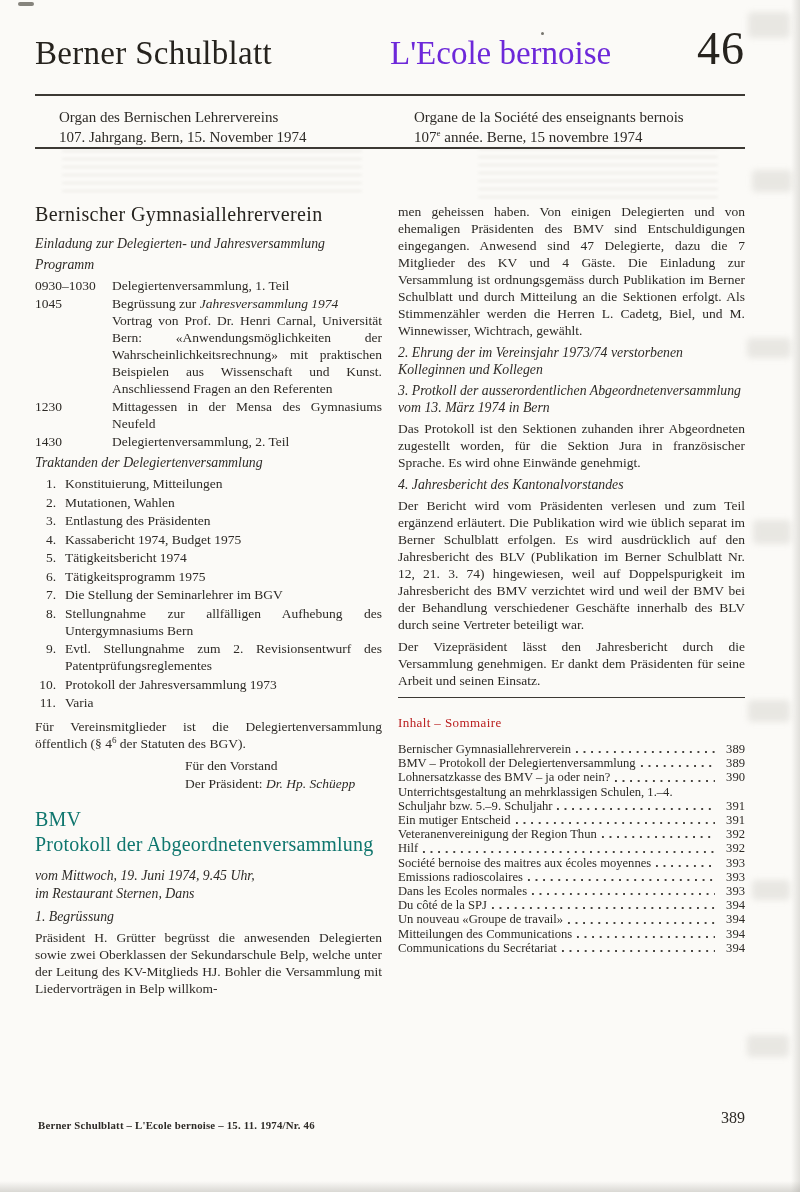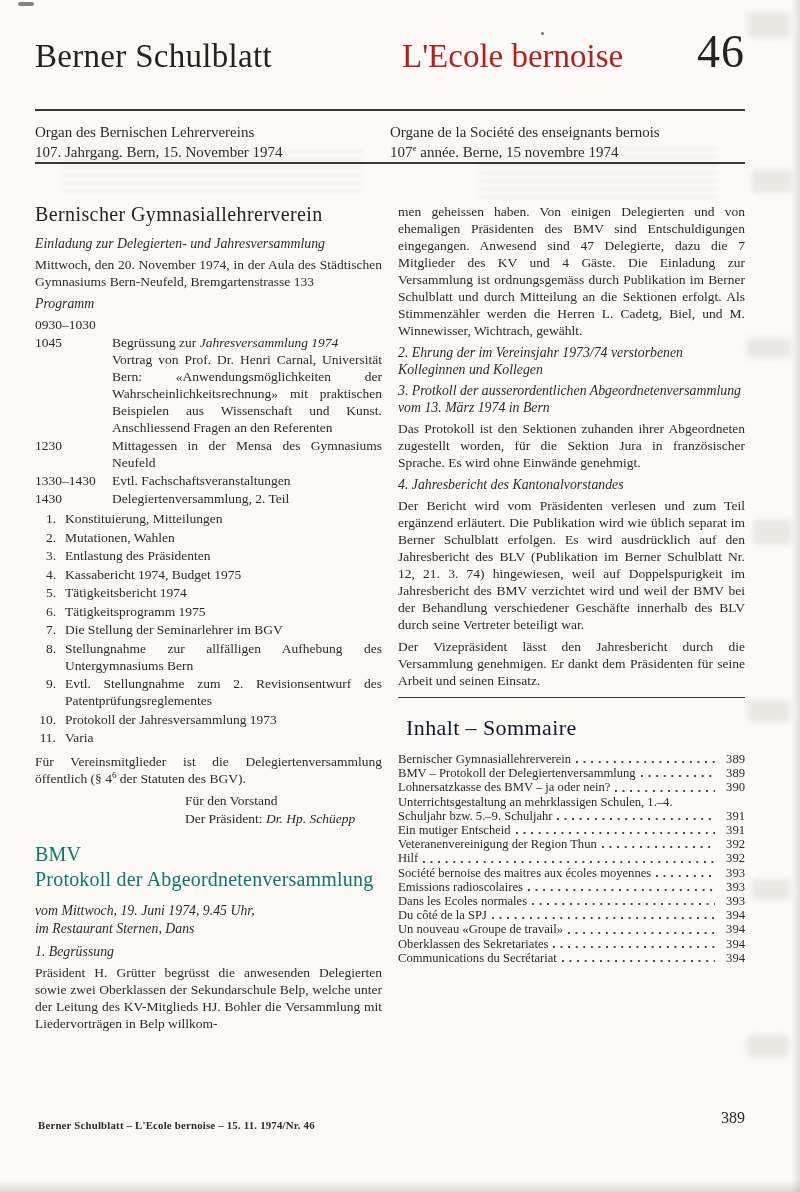--- a/index.html
+++ b/index.html
@@ -5,25 +5,25 @@
   html,body{margin:0;padding:0;background:#e9e8e4;}
   .page{
     position:relative;width:800px;height:1192px;margin:0 auto;
     background:#fbfaf7;color:#2d2a26;overflow:hidden;
     font-family:"Liberation Serif","DejaVu Serif",serif;
   }
   
   .masthead{position:absolute;left:35px;top:26px;width:710px;}
   .mast-titles{display:flex;align-items:baseline;}
   .title-de{width:355px;font-size:33px;font-weight:normal;margin:0;letter-spacing:.3px;color:#26231e;}
-  .title-fr{flex:1;font-size:33px;font-weight:normal;margin:12px;color:#b91c1c;}
+  .title-fr{flex:1;font-size:33px;font-weight:normal;margin:0;color:#6d28d9;}
   .issue{font-size:46px;line-height:1;letter-spacing:1px;color:#26231e;}
   .rule{border:0;border-top:2px solid #3c3934;height:0;}
   .rule-top{margin-top:22px;}
-  .mast-sub{display:flex;margin-top:11px;font-size:15px;line-height:20px;}
+  .mast-sub{display:flex;margin-top:11px;font-size:15px;line-height:20px;margin-left:24px;}
   .sub-de{width:355px;}
   .sub-fr{flex:1;}
   sup{font-size:9px;line-height:0;vertical-align:super;}
   
   .columns{position:absolute;left:35px;top:203px;width:710px;display:flex;gap:16px;}
   .col{width:347px;}
   .sec{font-size:20px;font-weight:normal;margin:0 0 9px;letter-spacing:.4px;color:#26231e;}
   .body{font-size:13.5px;line-height:17px;text-align:justify;margin:0 0 5px;}
   .lab{font-style:italic;font-size:13.8px;line-height:17px;margin:4px 0 4px;}
   .it{font-style:italic;}
@@ -37,21 +37,21 @@
   .trakt{margin:2px 0 4px;}
   .trakt-row{display:flex;margin-bottom:1.5px;}
   .trakt-num{width:21px;flex:none;text-align:right;margin-right:9px;font-size:13.5px;line-height:17px;}
   .trakt-text{flex:1;font-size:13.5px;line-height:17px;text-align:justify;}
   .note{margin-top:7px;}
   .signoff{margin:5px 0 0 150px;font-size:13.5px;line-height:17.5px;}
   .bmv{font-size:20px;font-weight:normal;line-height:25px;margin:15px 0 10px;letter-spacing:.2px;color:#0f766e;}
   .meeting{font-style:italic;font-size:13.8px;line-height:17.5px;margin:0 0 6px;}
   
   .toc-rule{border-top:1.5px solid #3c3934;margin:8px 0 0;}
-  .toc-h{font-size:22px;font-weight:normal;margin:17px 8px 11px;letter-spacing:.4px;color:#0f172a;}
+  .toc-h{font-size:13px;font-weight:normal;margin:17px 0 11px;letter-spacing:.4px;color:#b91c1c;}
   .toc-row{display:flex;font-size:12.6px;line-height:14.2px;}
   .toc-title{white-space:nowrap;}
   .toc-leader{
     flex:1;margin:0 4px;
     background-image:radial-gradient(circle at 2px 50%, #47443f 1px, rgba(0,0,0,0) 1.3px);
     background-size:7.6px 4px;background-repeat:repeat-x;background-position:left bottom 2px;
   }
   .toc-page{width:26px;flex:none;text-align:right;}
   
   .footer-imprint{position:absolute;left:38px;top:1119px;font-size:10.8px;font-weight:bold;letter-spacing:.2px;}
@@ -97,48 +97,45 @@
       </div>
     </div>
     <div class="rule rule-bottom"></div>
   </header>
 
   <main class="columns">
 
     <section class="col">
       <h2 class="sec">Bernischer Gymnasiallehrerverein</h2>
       <div class="lab">Einladung zur Delegierten- und Jahresversammlung</div>
-      <div class="body">Mittwoch, den 20. November 1974, in der Aula des Städtischen Gymnasiums Bern-Neufeld, Bremgartenstrasse 133</div>
       <div class="lab">Programm</div>
 
       <div class="program">
         <div class="prog-row">
           <span class="prog-time">0930–1030</span>
+          <div class="prog-desc">Delegiertenversammlung, 1. Teil</div>
         </div>
         <div class="prog-row">
           <span class="prog-time">1045</span>
           <div class="prog-desc">
             <div class="prog-line"><span>Begrüssung zur </span><span class="it">Jahresversammlung 1974</span></div>
             <div>Vortrag von Prof. Dr. Henri Carnal, Universität Bern: «Anwendungsmöglichkeiten der Wahrscheinlichkeitsrechnung» mit praktischen Beispielen aus Wissenschaft und Kunst. Anschliessend Fragen an den Referenten</div>
           </div>
         </div>
         <div class="prog-row">
           <span class="prog-time">1230</span>
           <div class="prog-desc">Mittagessen in der Mensa des Gymnasiums Neufeld</div>
         </div>
         <div class="prog-row">
-          <span class="prog-time">1330–1430</span>
-          <div class="prog-desc">Evtl. Fachschaftsveranstaltungen</div>
-        </div>
-        <div class="prog-row">
           <span class="prog-time">1430</span>
           <div class="prog-desc">Delegiertenversammlung, 2. Teil</div>
         </div>
       </div>
 
+      <div class="lab">Traktanden der Delegiertenversammlung</div>
       <div class="trakt">
         <div class="trakt-row">
             <span class="trakt-num">1.</span>
             <span class="trakt-text">Konstituierung, Mitteilungen</span>
           </div>
         <div class="trakt-row">
             <span class="trakt-num">2.</span>
             <span class="trakt-text">Mutationen, Wahlen</span>
           </div>
         <div class="trakt-row">
@@ -271,21 +268,21 @@
             <span class="toc-title">Du côté de la SPJ</span>
             <span class="toc-leader"></span>
             <span class="toc-page">394</span>
           </div>
         <div class="toc-row">
             <span class="toc-title">Un nouveau «Groupe de travail»</span>
             <span class="toc-leader"></span>
             <span class="toc-page">394</span>
           </div>
         <div class="toc-row">
-            <span class="toc-title">Oberklassen des Sekretariates</span>
+            <span class="toc-title">Mitteilungen des Communications</span>
             <span class="toc-leader"></span>
             <span class="toc-page">394</span>
           </div>
         <div class="toc-row">
             <span class="toc-title">Communications du Secrétariat</span>
             <span class="toc-leader"></span>
             <span class="toc-page">394</span>
           </div>
       </div>
     </section>

